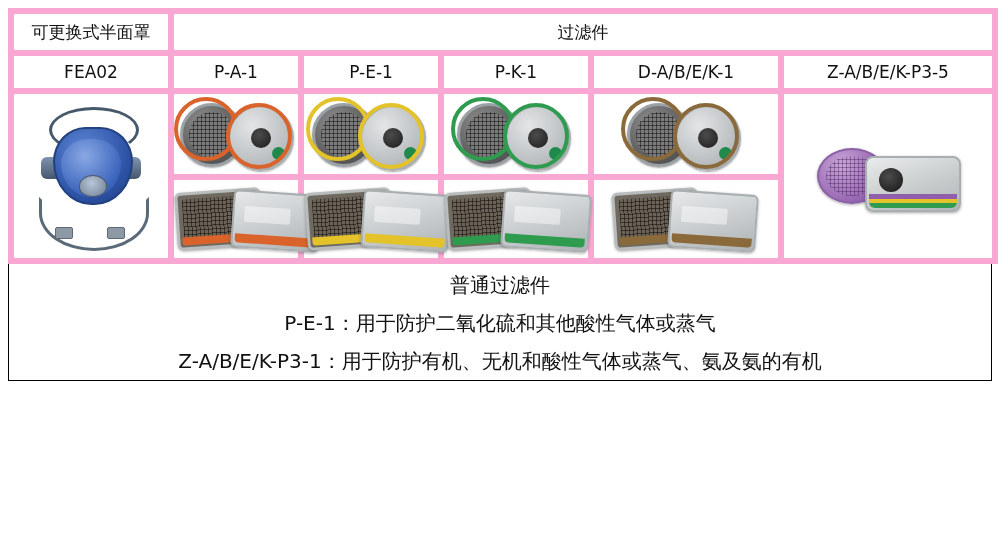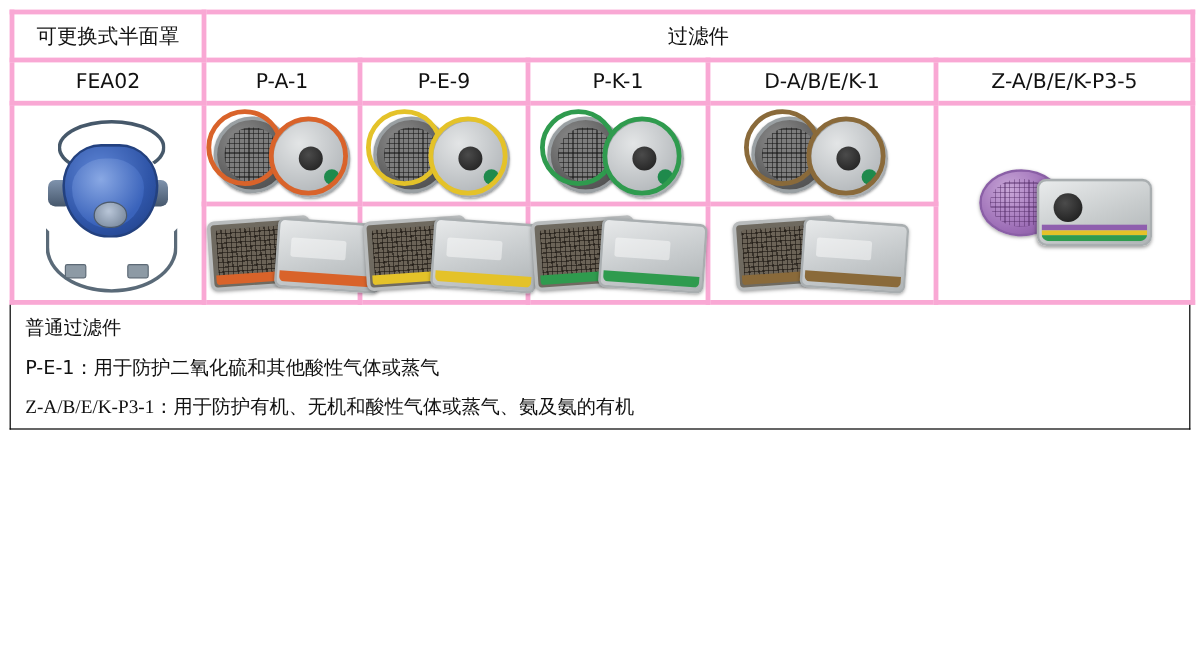--- a/index.html
+++ b/index.html
@@ -20,21 +20,21 @@
     height: 552px;
     box-sizing: border-box;
   }
   table.spec {
     border-collapse: collapse;
     table-layout: fixed;
     width: 984px;
     margin: 8px 8px 0 8px;
   }
   table.spec td {
-    border: 4px solid #f9a8d4;
+    border: 6px solid #f9a8d4;
     text-align: center;
     vertical-align: middle;
     font-size: 17px;
     padding: 0;
   }
   .hdr-row td {
     height: 36px;
     font-size: 17px;
   }
   .model-row td {
@@ -55,24 +55,25 @@
   .notes {
     border: 1px solid #000;
     border-top: none;
     margin: 0 8px 0 8px;
     width: 984px;
     box-sizing: border-box;
     padding: 10px 12px 8px 12px;
   }
   .notes p {
     margin: 0 0 16px 0;
-    font-size: 16px;
+    font-size: 20px;
     line-height: 1.1;
-  }
-  .notes p:last-child { margin-bottom: 0; font-family: Liberation Serif, serif; }
+    text-align: center;
+  }
+  .notes p:last-child { margin-bottom: 0; }
 
   
   .imgwrap {
     position: relative;
     width: 100%;
     height: 100%;
     display: flex;
     align-items: center;
     justify-content: center;
   }
@@ -327,21 +328,21 @@
 
     <tbody>
         <tr class="hdr-row">
       <td rowspan="1">可更换式半面罩</td>
       <td colspan="5">过滤件</td>
     </tr>
 
     <tr class="model-row">
       <td>FEA02</td>
       <td>P-A-1</td>
-      <td>P-E-9</td>
+      <td>P-E-1</td>
       <td>P-K-1</td>
       <td>D-A/B/E/K-1</td>
       <td>Z-A/B/E/K-P3-5</td>
     </tr>
 
     <tr>
       <td class="mask-cell" rowspan="2">
         <div class="imgwrap">
           <div class="mask">
             <div class="strap headband"></div>

